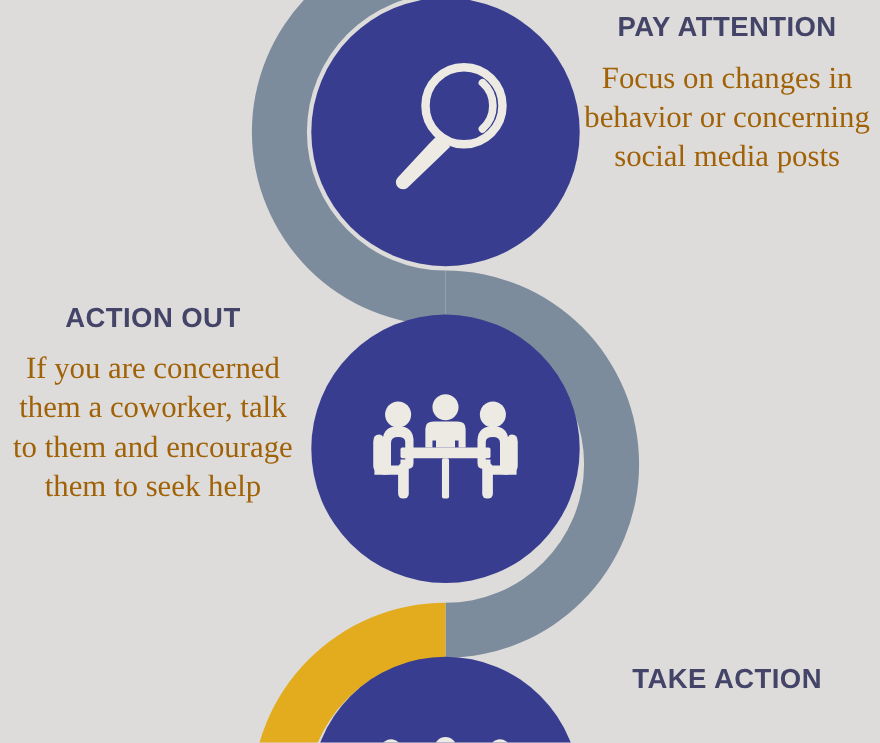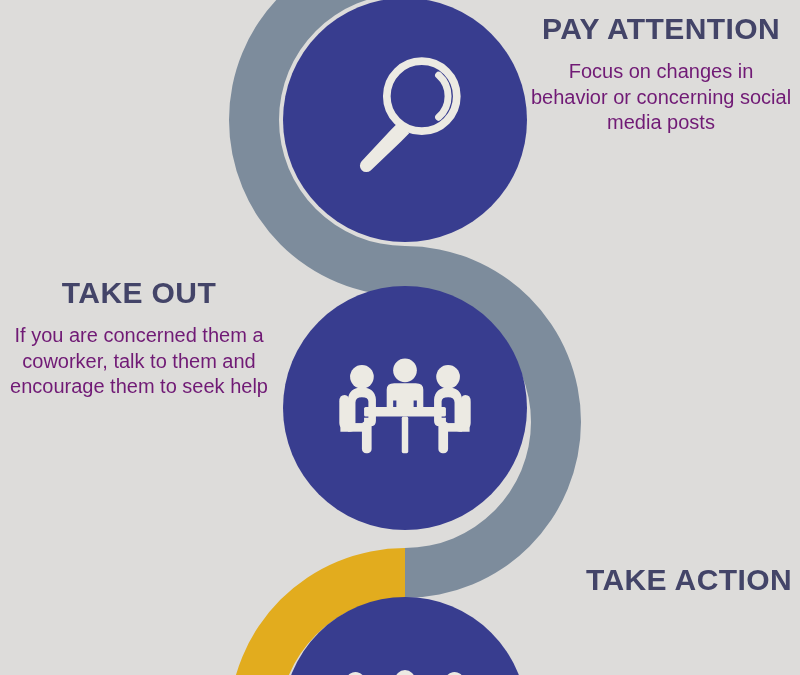--- a/index.html
+++ b/index.html
@@ -64,53 +64,53 @@
     width: 150px;
     height: 150px;
     margin-top: 12px;
   }
   .text-block {
     position: absolute;
     text-align: center;
     color: #3f4566;
   }
   .step-title {
-    font-size: 30px;
+    font-size: 25px;
     font-weight: bold;
     letter-spacing: 0.4px;
     color: #434468;
     margin: 0 0 14px 0;
     line-height: 1.1;
     white-space: nowrap;
   }
   .step-body {
-    font-size: 20px;
+    font-size: 28px;
     line-height: 1.28;
     margin: 0;
-    color: #701a75;
+    color: #a16207;
     font-weight: 400;
+    font-family: Liberation Serif, serif;
   }
   #block-1 {
     left: 530px;
     top: 12px;
     width: 262px;
   }
   #block-1 .step-title {
     text-align: center;
   }
   #block-2 {
     left: 8px;
     top: 276px;
     width: 262px;
   }
   #block-3 {
     left: 530px;
-    top: 563px;
+    top: 604px;
     width: 262px;
-    text-align: right;
   }
 </style>
 </head>
 <body>
 
 <div id="stage">
 
   <svg id="ribbon-layer" viewBox="0 0 800 675" aria-hidden="true">
 
     <path d="M 405,-6 A 126,126 0 0 0 405,246 L 405,296
@@ -175,21 +175,21 @@
       </g>
     </svg>
   </div>
 
   <div class="text-block" id="block-1">
     <div class="step-title">PAY ATTENTION</div>
     <div class="step-body">Focus on changes in behavior or concerning social media posts</div>
   </div>
 
   <div class="text-block" id="block-2">
-    <div class="step-title">TAKE OUT</div>
+    <div class="step-title">ACTION OUT</div>
     <div class="step-body">If you are concerned them a coworker, talk to them and encourage them to seek help</div>
   </div>
 
   <div class="text-block" id="block-3">
     <div class="step-title">TAKE ACTION</div>
   </div>
 
 </div>
 
 </body></html>

